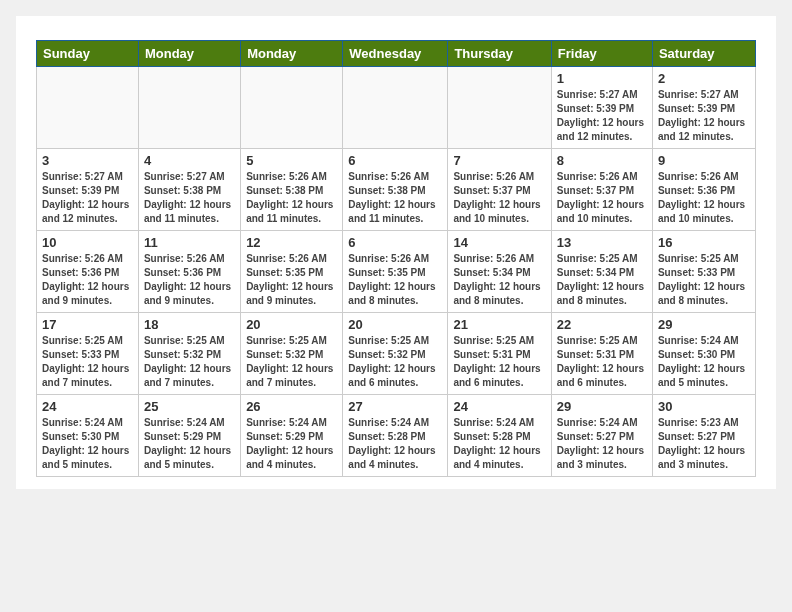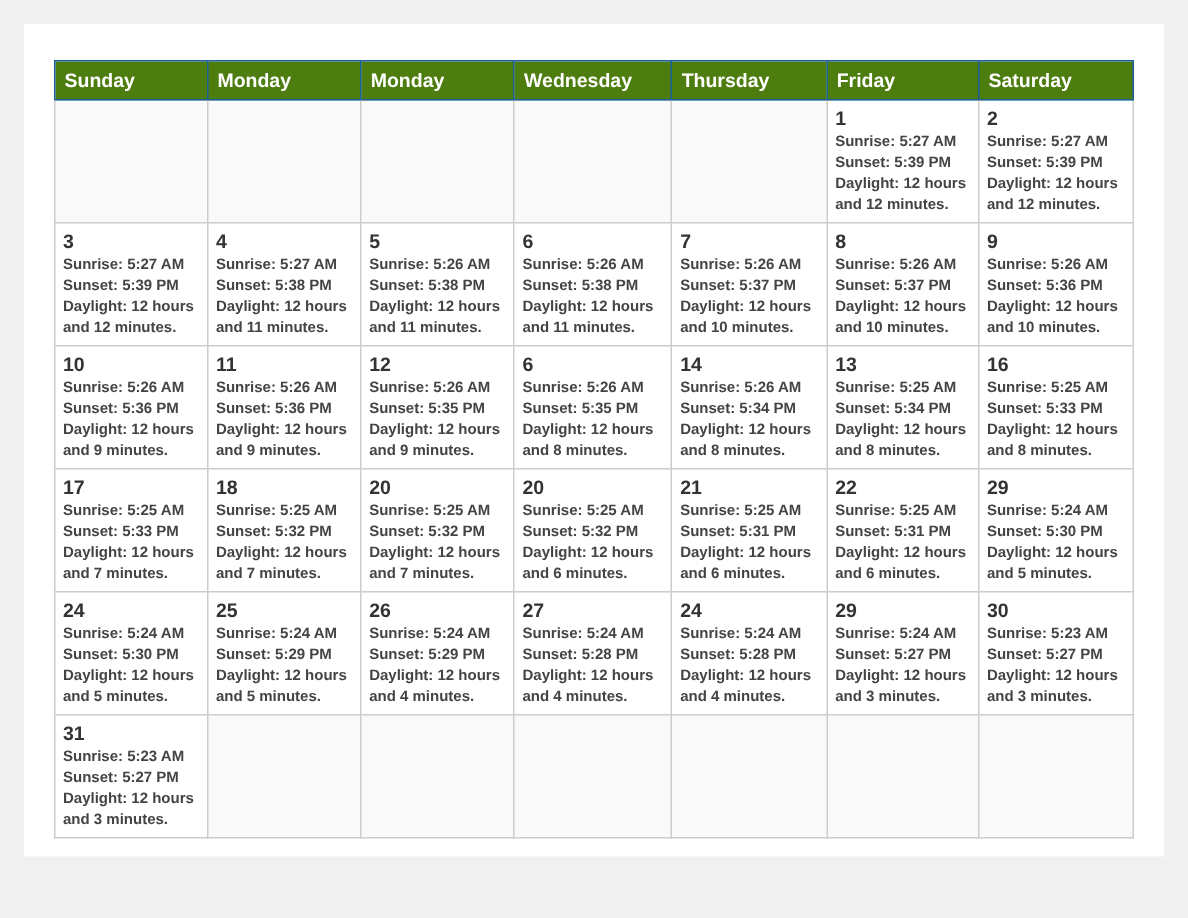--- a/index.html
+++ b/index.html
@@ -234,27 +234,15 @@
           </td>
           <td>
             <span class="day-number">29</span>
             <div class="day-info">Sunrise: 5:24 AM<br>Sunset: 5:27 PM<br>Daylight: 12 hours and 3 minutes.</div>
           </td>
           <td>
             <span class="day-number">30</span>
             <div class="day-info">Sunrise: 5:23 AM<br>Sunset: 5:27 PM<br>Daylight: 12 hours and 3 minutes.</div>
           </td>
         </tr>
-        <tr class="last-row">
-          <td>
-            <span class="day-number">31</span>
-            <div class="day-info">Sunrise: 5:23 AM<br>Sunset: 5:27 PM<br>Daylight: 12 hours and 3 minutes.</div>
-          </td>
-          <td class="empty"></td>
-          <td class="empty"></td>
-          <td class="empty"></td>
-          <td class="empty"></td>
-          <td class="empty"></td>
-          <td class="empty"></td>
-        </tr>
       </tbody>
   </table>
 </div>
 
 </body></html>

